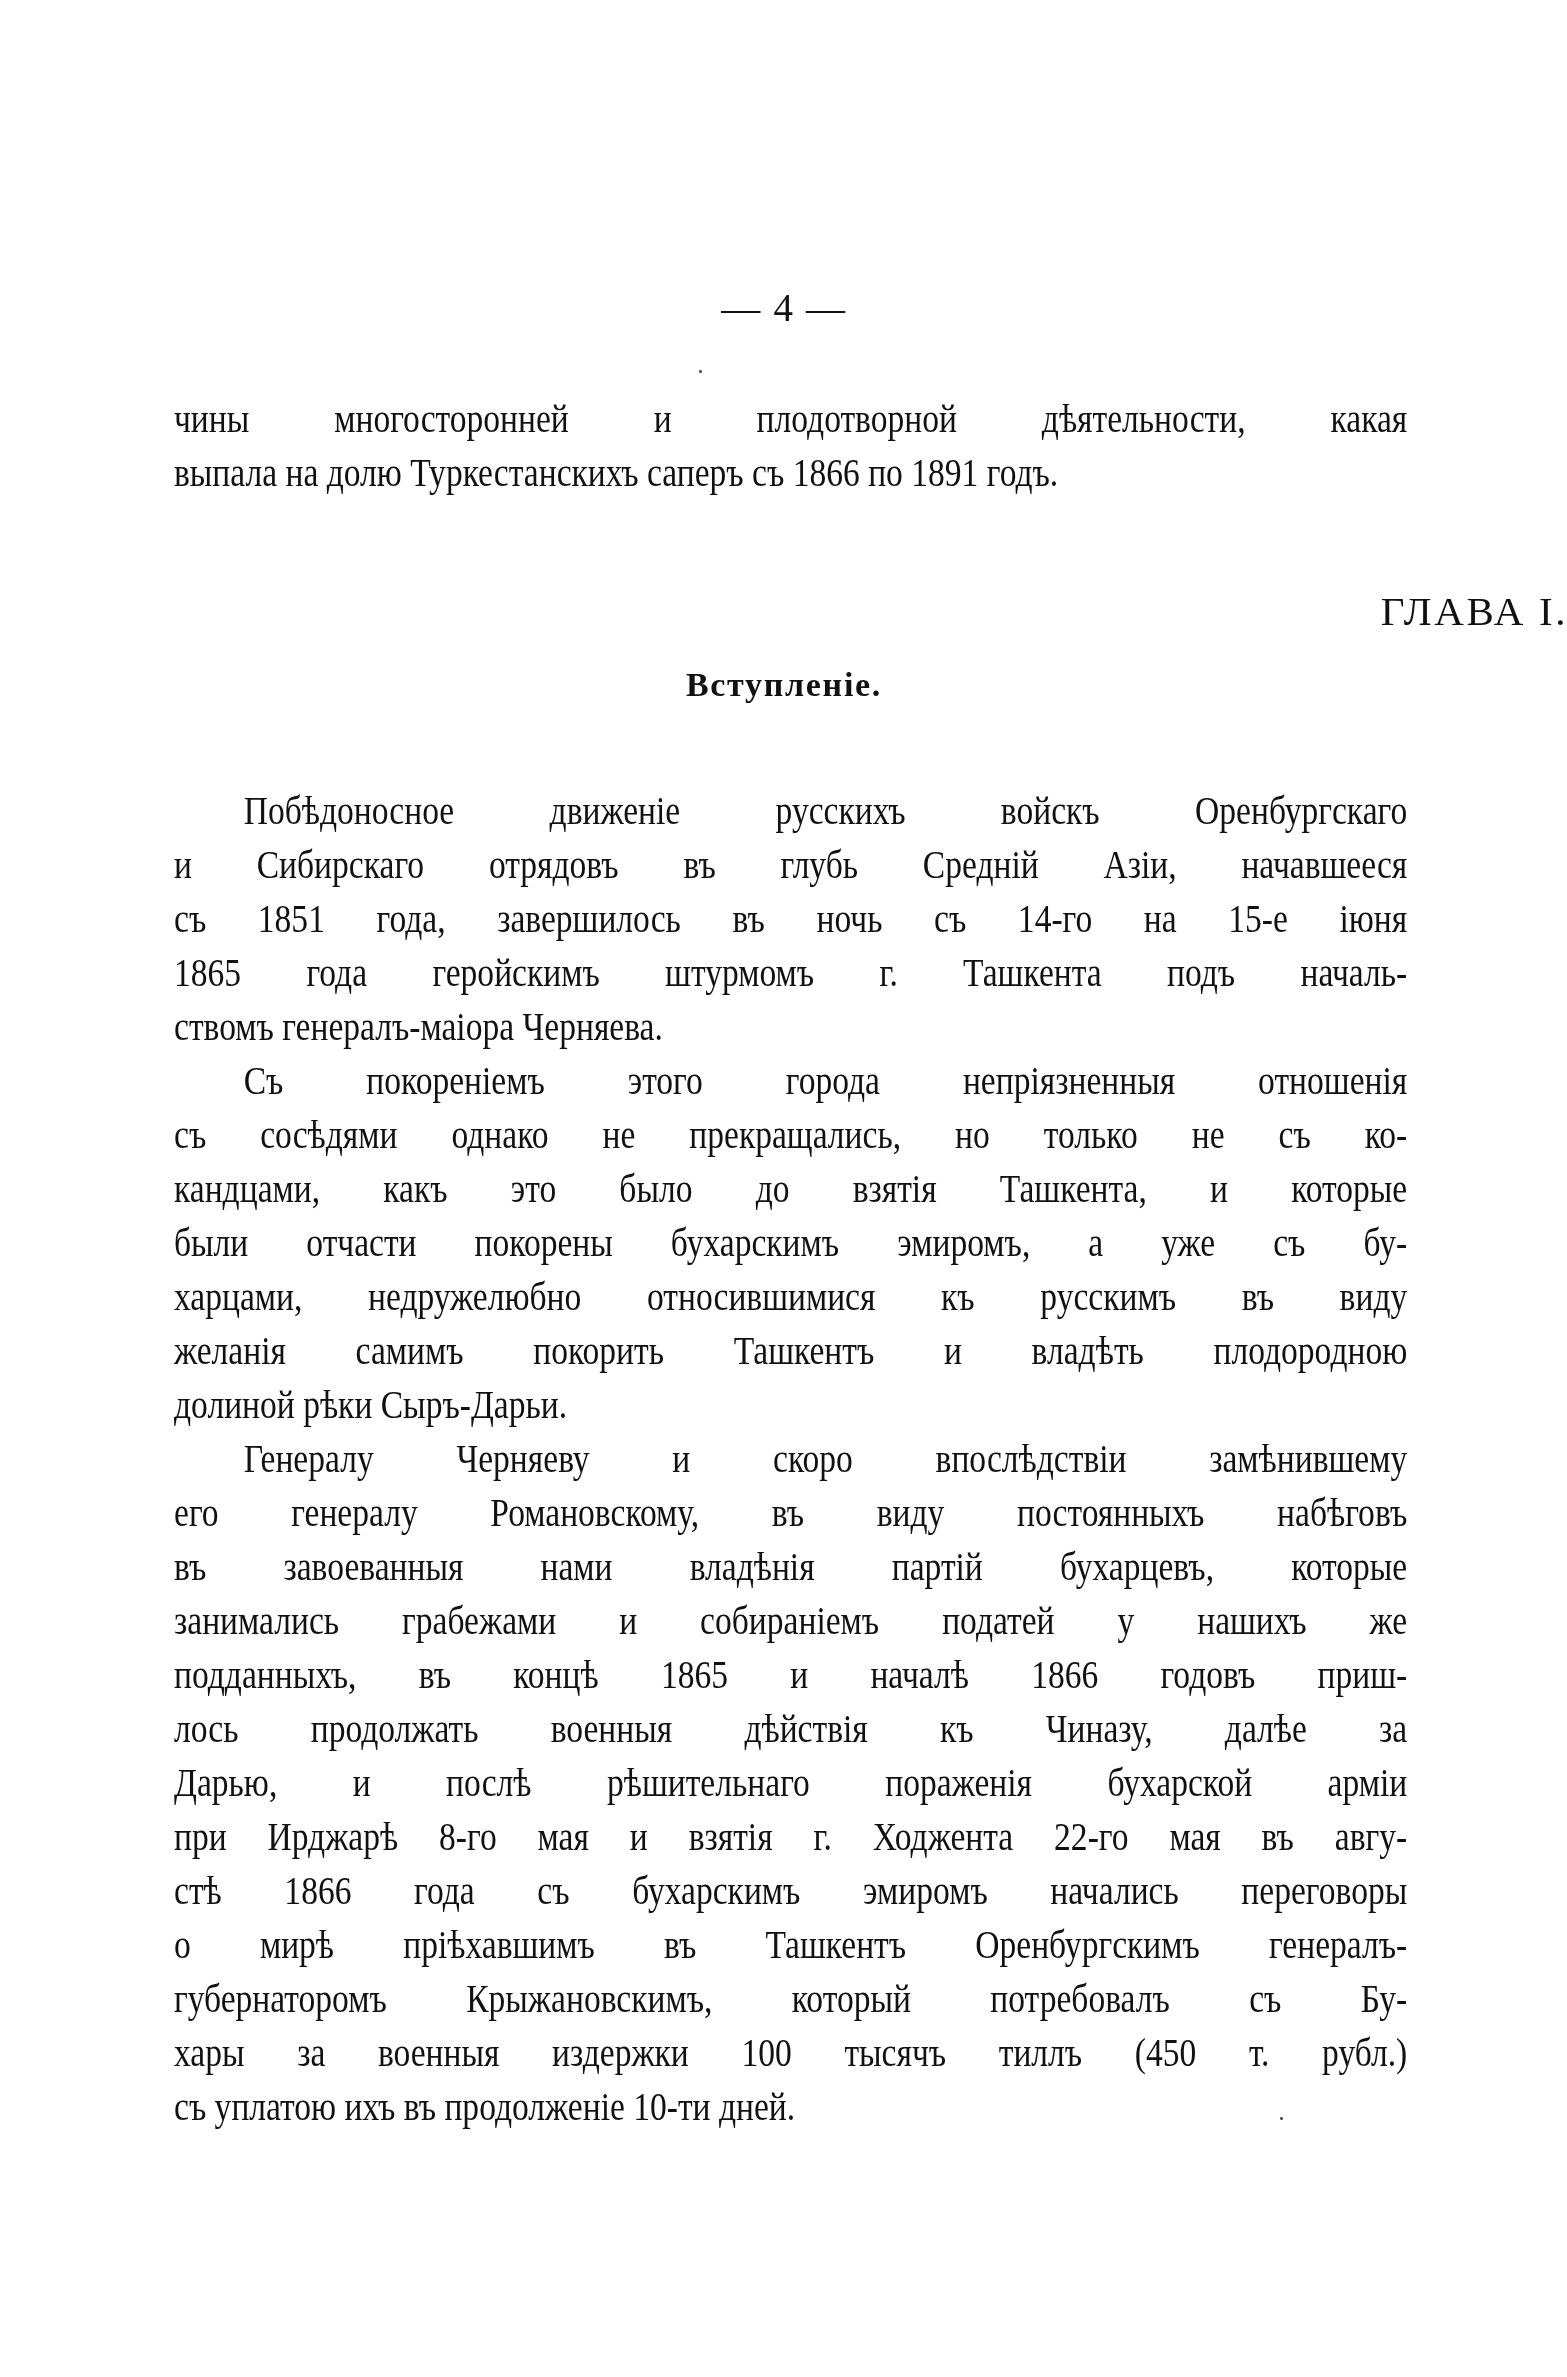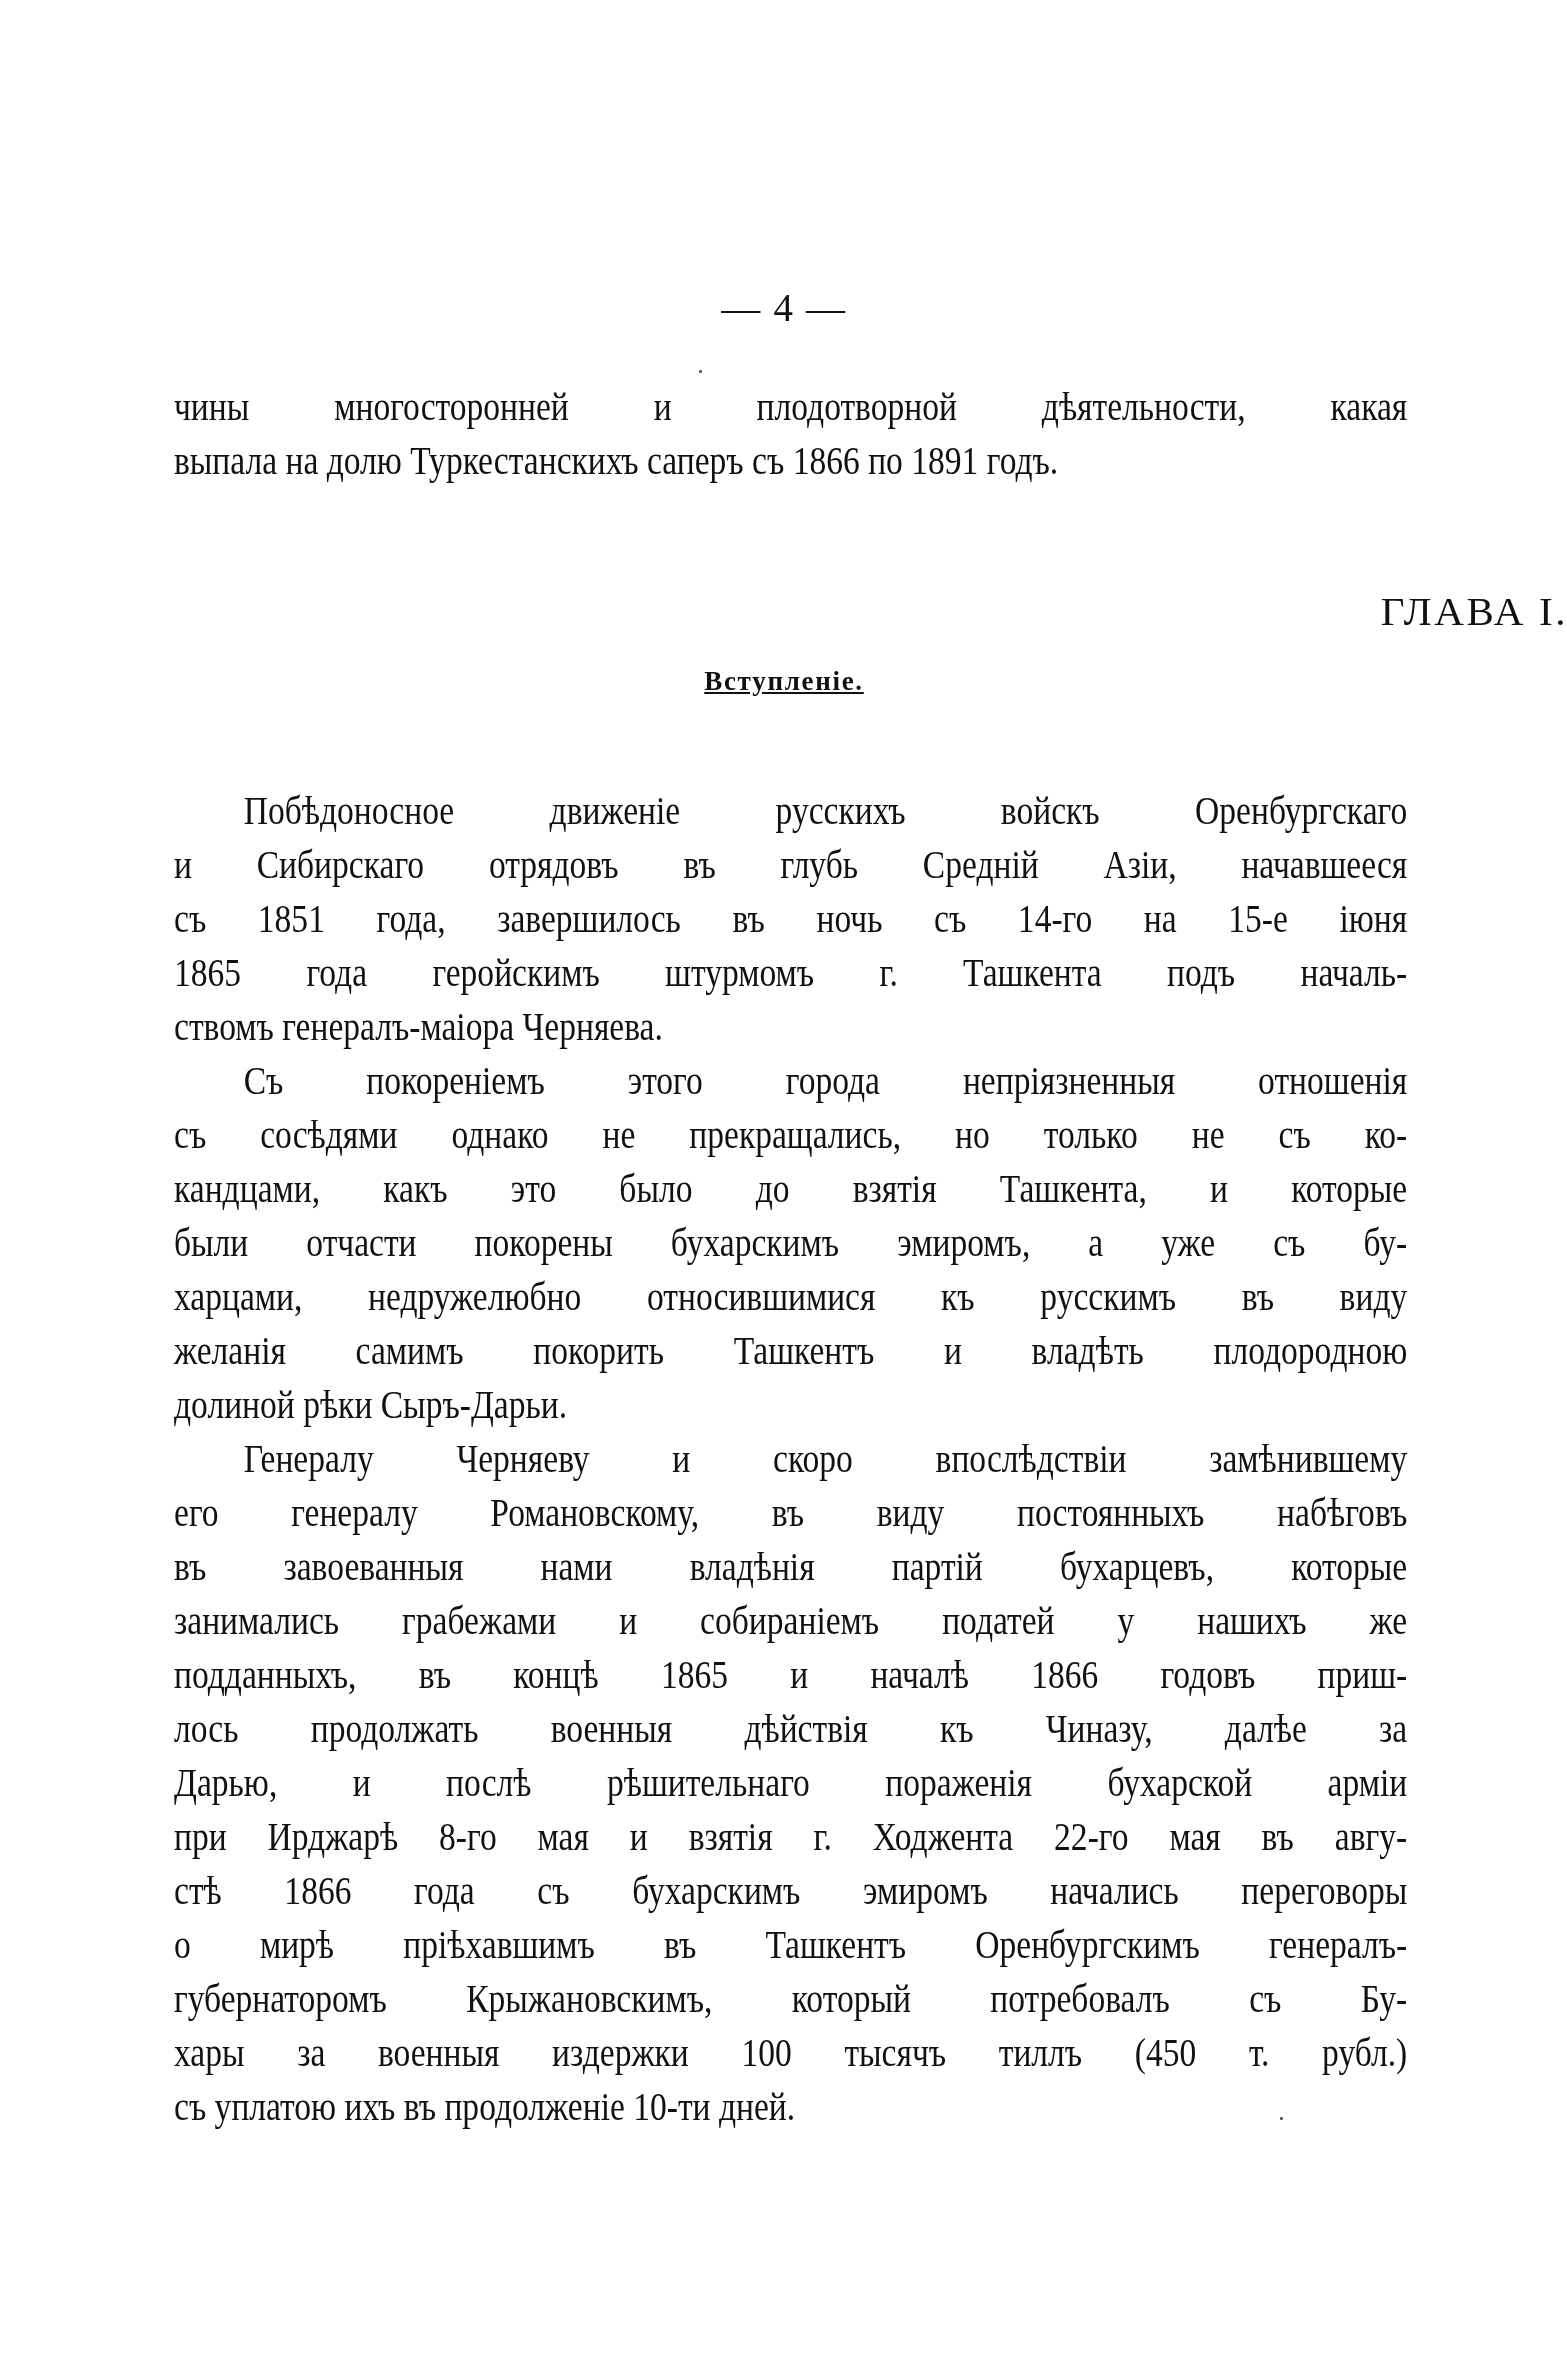--- a/index.html
+++ b/index.html
@@ -46,38 +46,37 @@
       transform-origin: left center;
       width: 1434px; 
     }
     .line.last {
       text-align-last: left;
     }
     .line.indent {
       padding-left: 81px;
       width: 1353px;
     }
-    .intro-block { top: 380px; font-family: Liberation Serif, serif; }
+    .intro-block { top: 392px; font-family: Liberation Serif, serif; }
     .chapter-title {
       position: absolute;
       top: 587px;
       left: 0; right: 0;
       text-align: right;
       font-size: 41px;
       letter-spacing: 2.6px;
     }
     .section-title {
       position: absolute;
       top: 666px;
       left: 0; right: 0;
       text-align: center;
-      font-size: 27px;
+      font-size: 34px;
       font-weight: bold;
       letter-spacing: 1.7px;
-      text-decoration: underline;
     }
     .body-block { top: 784px; }
     .paragraph { display: block; }
     .speck {
       position: absolute;
       width: 2.6px; height: 2.6px;
       background: #555;
       border-radius: 50%;
     }
   </style>

